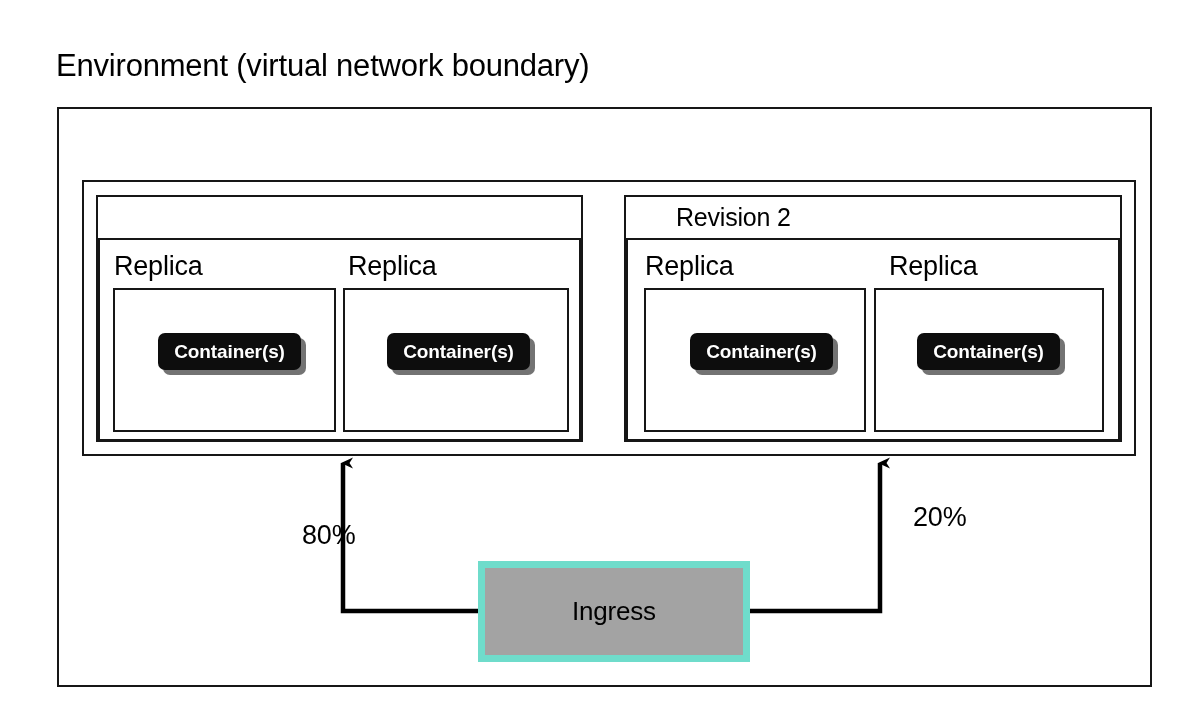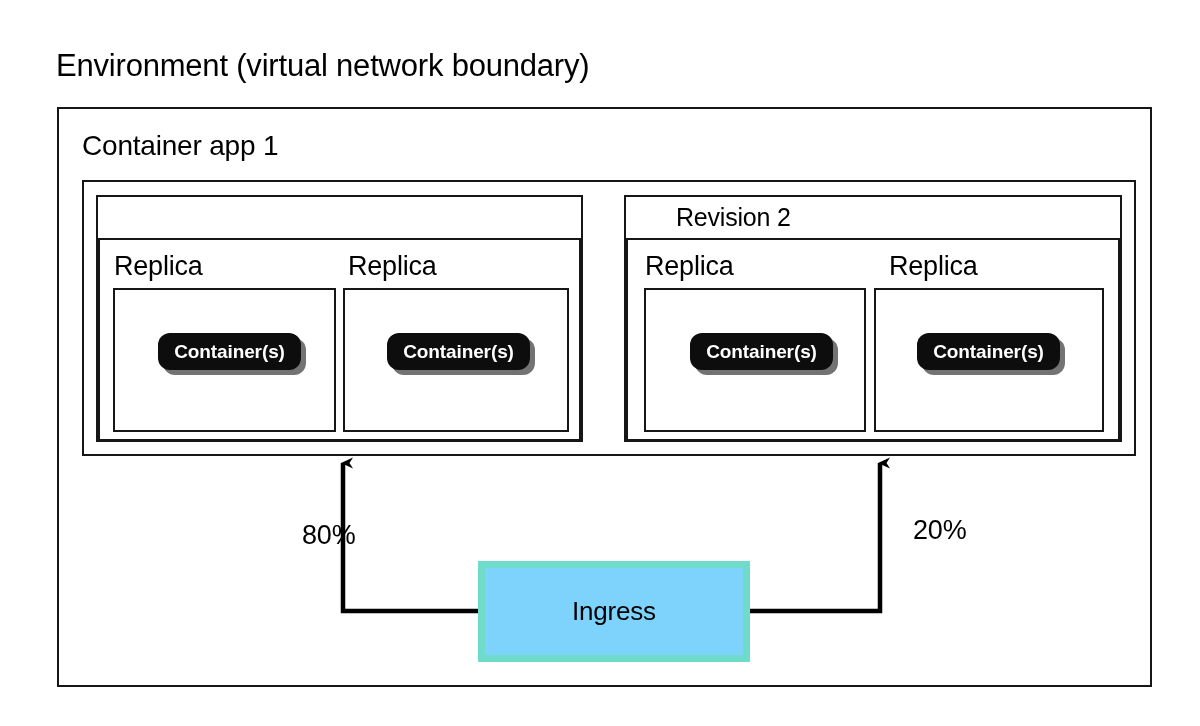--- a/index.html
+++ b/index.html
@@ -77,42 +77,42 @@
     position: absolute;
     box-sizing: border-box;
     border: 2px solid #161616;
   }
 
   
   .container-pill {
     position: absolute;
     box-sizing: border-box;
     background: #0d0d0d;
-    border-radius: 12px;
+    border-radius: 7px;
     color: #ffffff;
     font-weight: bold;
     font-size: 19px;
     letter-spacing: -0.1px;
     display: flex;
     align-items: center;
     justify-content: center;
     box-shadow: 5px 5px 0 0 rgba(90,90,90,0.85);
     white-space: nowrap;
   }
 
   
   .ingress-box {
     position: absolute;
     box-sizing: border-box;
     left: 478px;
     top: 561px;
     width: 272px;
     height: 101px;
     border: 7px solid #6fdccb;
-    background: #7dd3fc;
+    background: #a3a3a3;
     display: flex;
     align-items: center;
     justify-content: center;
     font-size: 26px;
     letter-spacing: -0.2px;
     color: #000;
     z-index: 5;
   }
 
   
@@ -135,21 +135,20 @@
 </style>
 </head>
 <body>
 
 <div id="canvas">
 
   <div class="env-title">Environment (virtual network boundary)</div>
 
   <div class="box env-box"></div>
 
-  <div class="app-title">Container app 1</div>
 
   <div class="box app-box"></div>
 
   <div class="box rev1-box"></div>
 
   <div class="replicas-box rep-wrap-1"></div>
 
   <div class="replica-title" style="left:114px; top:252px;">Replica</div>
   <div class="replica-box" style="left:113px; top:288px; width:223px; height:144px;"></div>
   <div class="container-pill" style="left:158px; top:333px; width:143px; height:37px;">Container(s)</div>
@@ -178,17 +177,17 @@
       </marker>
     </defs>
 
     <path d="M478,611 L343,611 L343,463" fill="none" stroke="#000000" stroke-width="4.5" marker-end="url(#arrowUp)"></path>
 
     <path d="M750,611 L880,611 L880,463" fill="none" stroke="#000000" stroke-width="4.5" marker-end="url(#arrowUp)"></path>
   </svg>
 
   <div class="pct-label" style="left:262px; top:518px;margin-left:40px;">80%</div>
 
-  <div class="pct-label" style="left:913px; top:513px;">20%</div>
+  <div class="pct-label" style="left:913px; top:500px;">20%</div>
 
   <div class="ingress-box">Ingress</div>
 
 </div>
 
 </body></html>

